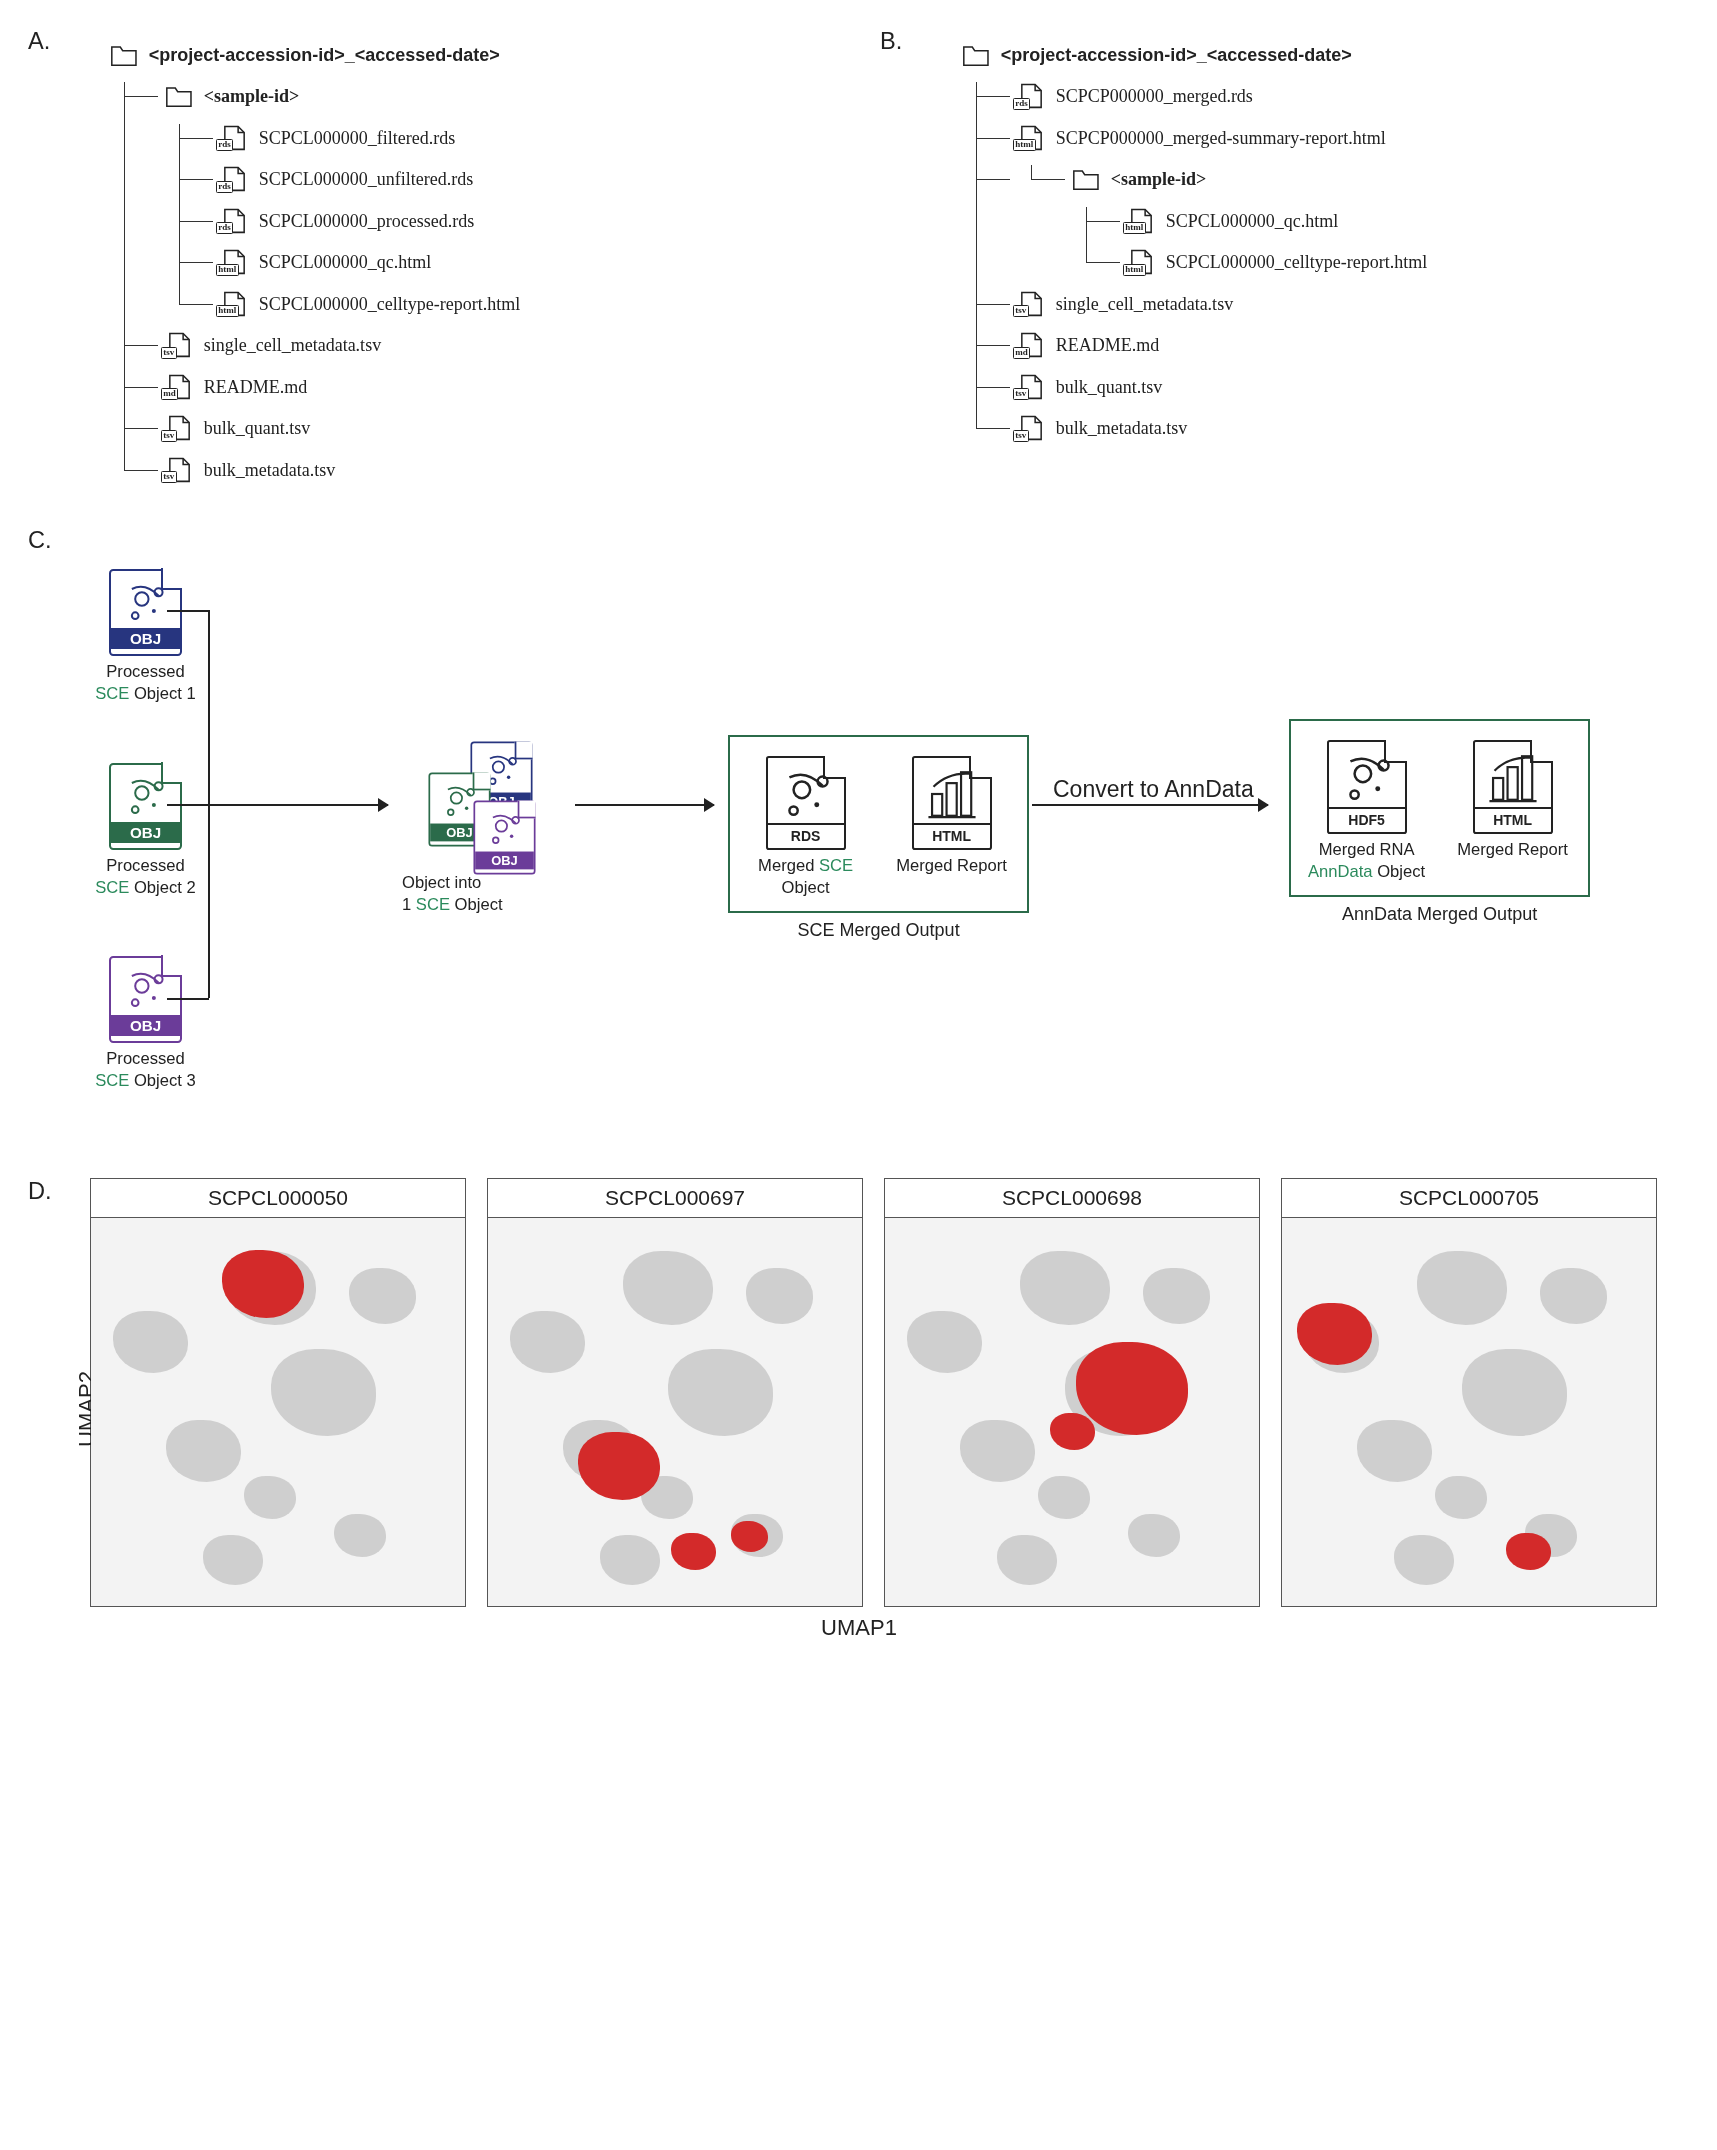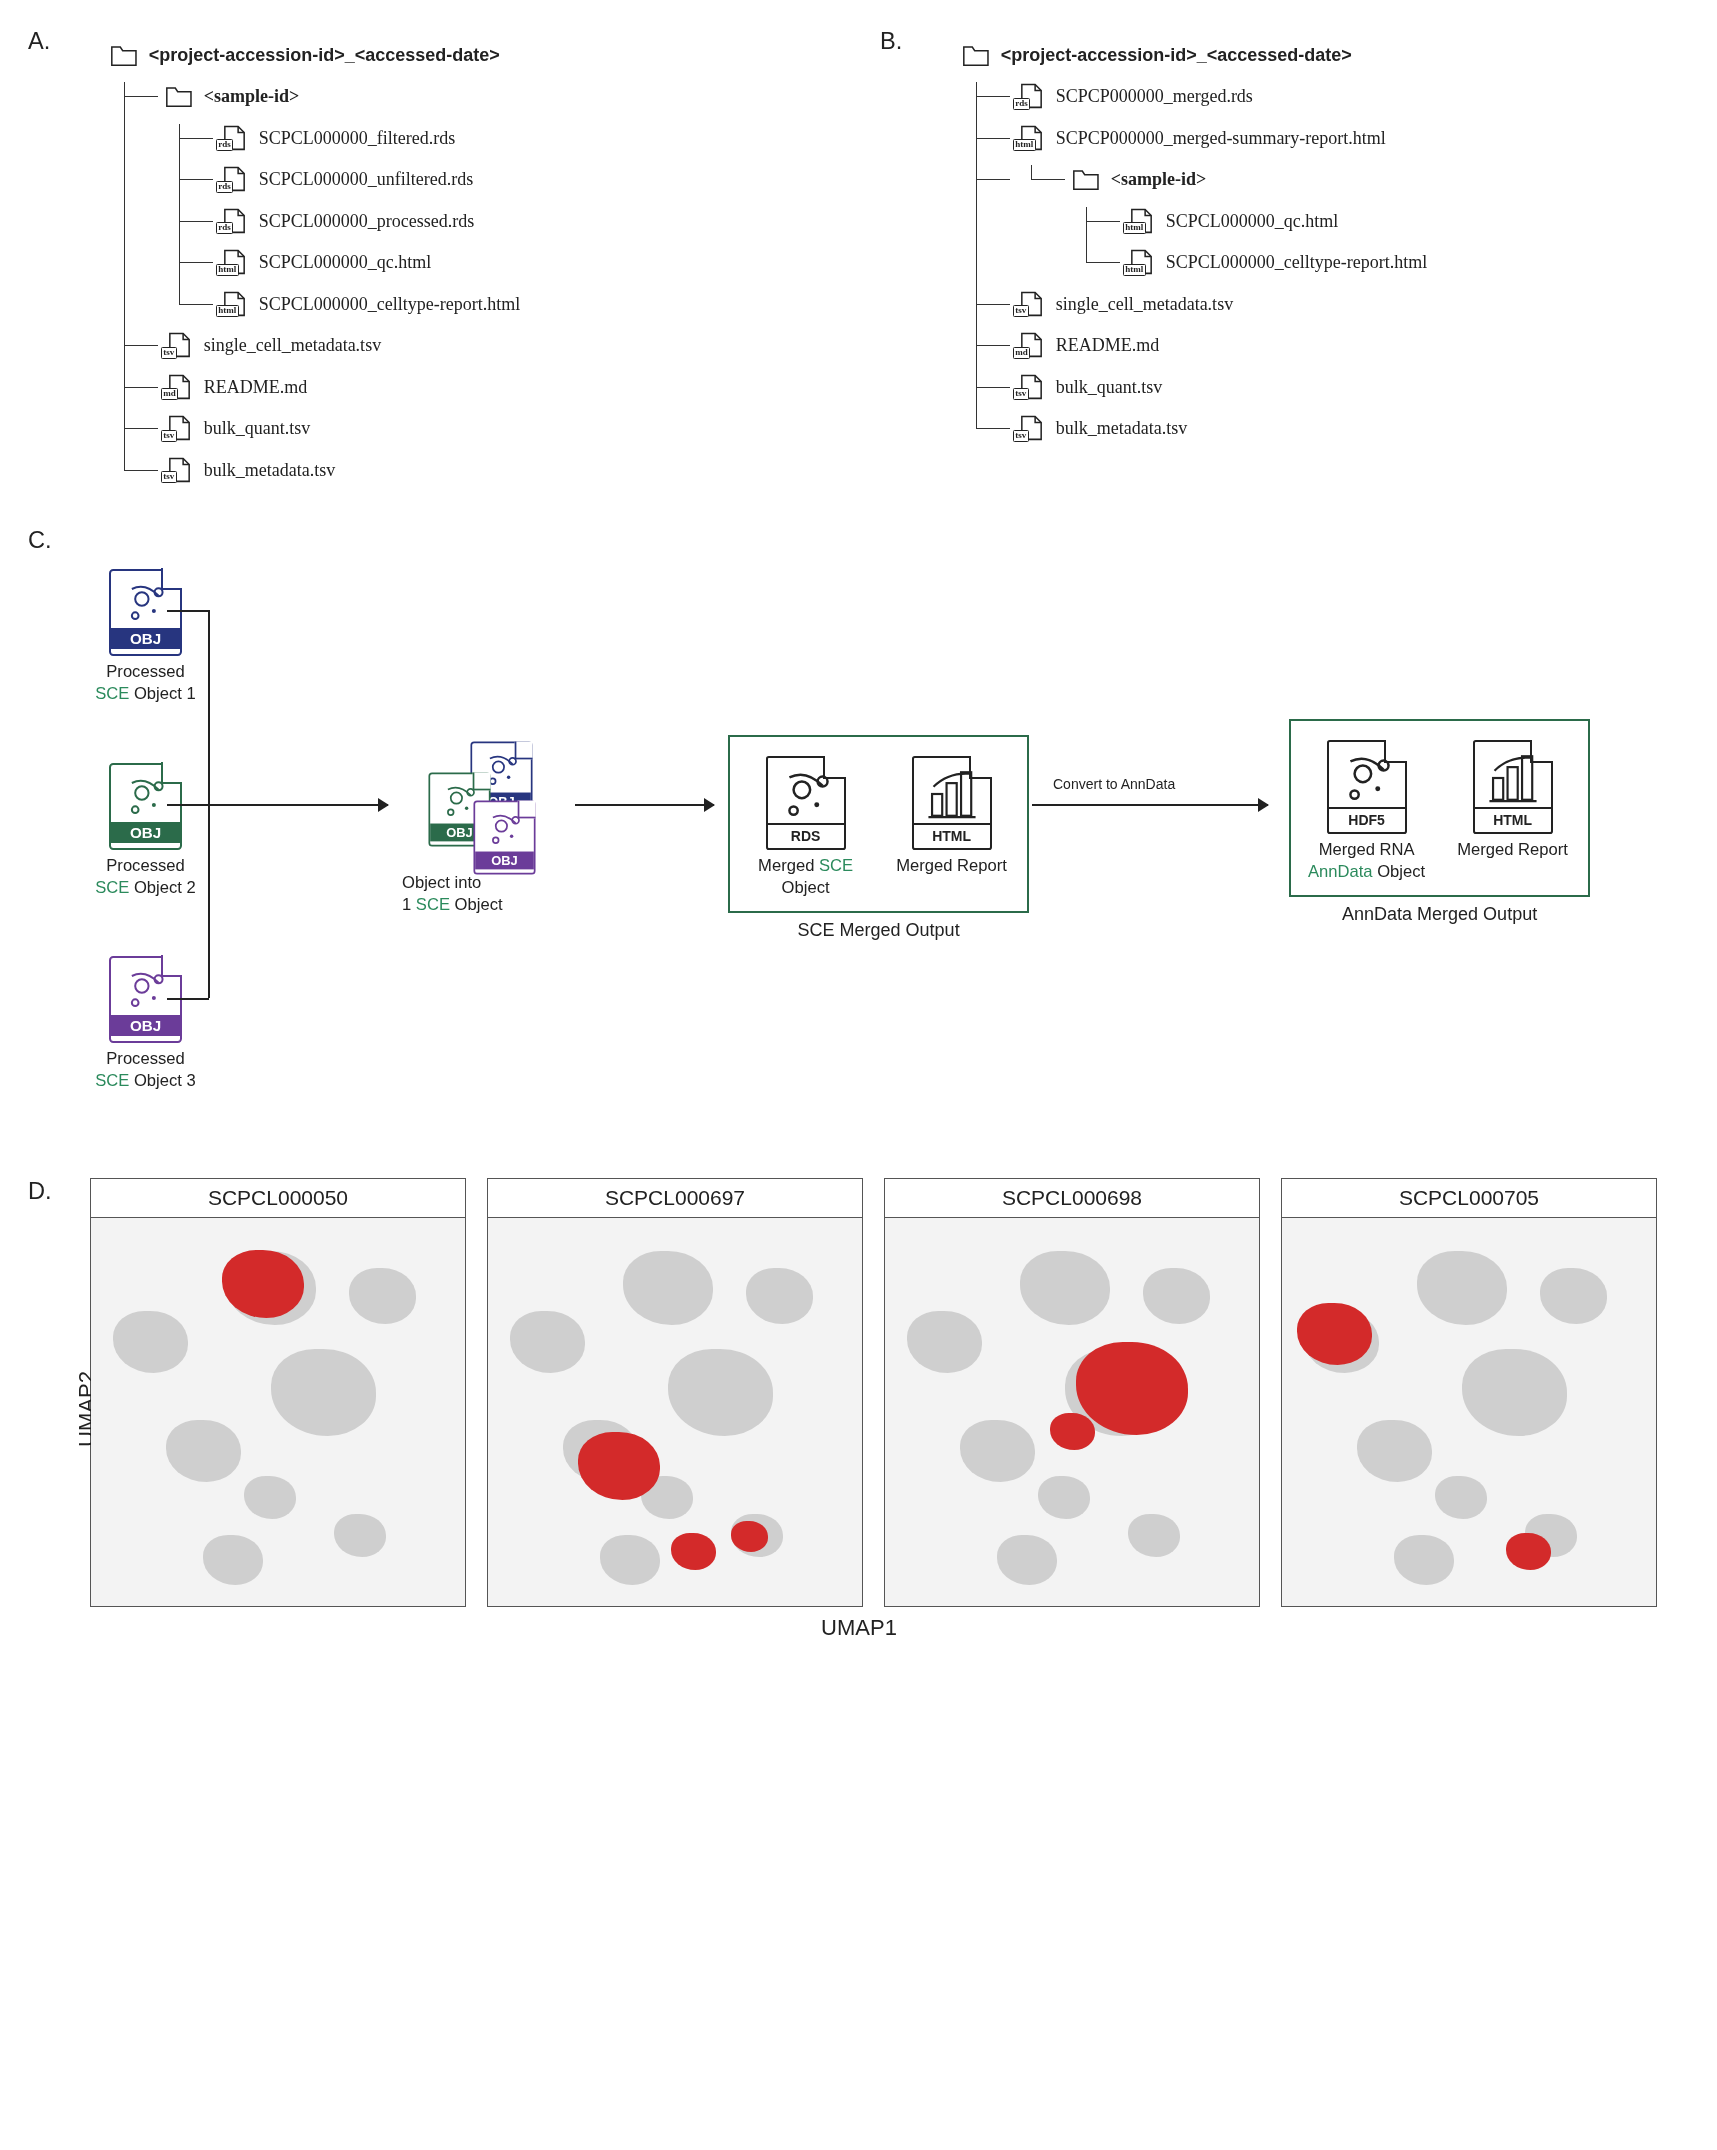--- a/index.html
+++ b/index.html
@@ -161,21 +161,21 @@
   .big-icon .inner svg{width:100%;height:100%;}
   .arrow {
     position:absolute;
     height:2.1px;
     background:#222;
   }
   .arrow::after{
     content:"";position:absolute;right:-1.4px;top:-5.5px;
     border-left:11px solid #222;border-top:7px solid transparent;border-bottom:7px solid transparent;
   }
-  .arrow-label{position:absolute;font-size:14px;white-space:nowrap;}
+  .arrow-label{position:absolute;font-size:23px;white-space:nowrap;}
   
   .panelD {
     margin-top: 28px;
     position:relative;
   }
   .umap-grid {
     display:flex;
     gap:21px;
     margin-left:62px;
   }

